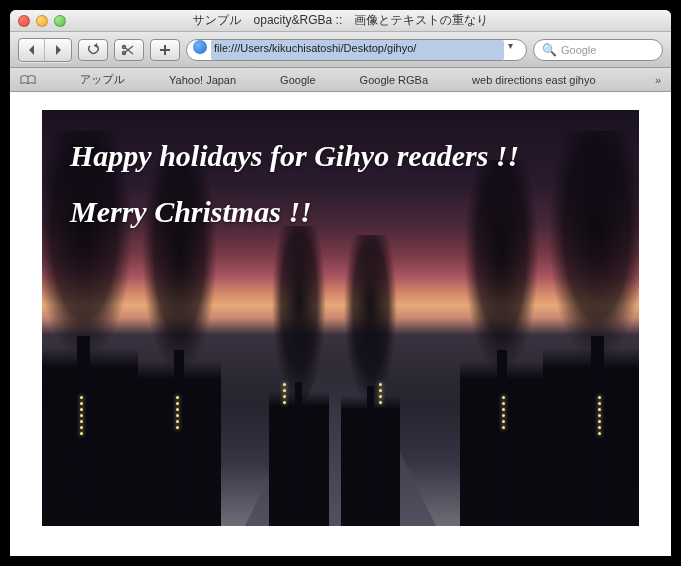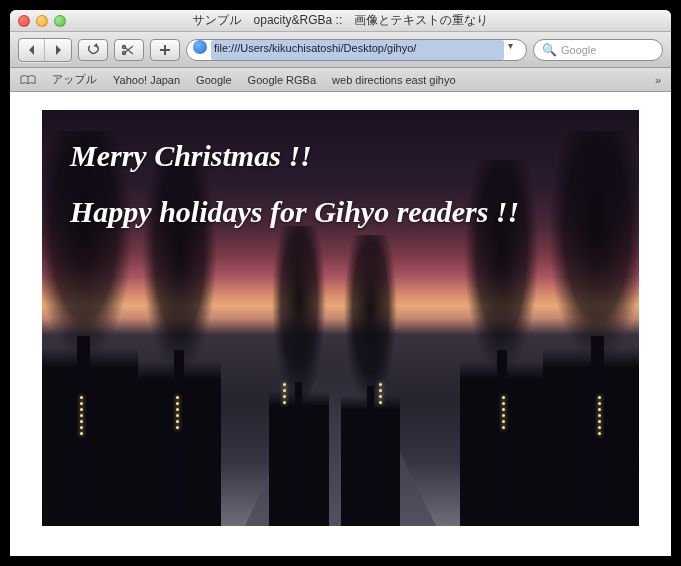--- a/index.html
+++ b/index.html
@@ -152,21 +152,21 @@
       gap: 16px;
       font-size: 11px;
       color: #333;
     }
     .bookmark-icon {
       width: 16px;
       height: 11px;
       display: inline-flex;
       align-items: center;
     }
-    .bookmark-item { cursor: pointer; white-space: nowrap; }
+    .bookmark-item { cursor: pointer; white-space: nowrap; margin-left: 28px; }
     .bookmarks-chevron { margin-left: auto; font-size: 11px; color: #555; }
     .content {
       flex: 1;
       background: #fff;
       display: flex;
       align-items: flex-start;
       justify-content: center;
       padding: 18px 32px 30px 32px;
       overflow: hidden;
     }
@@ -378,18 +378,18 @@
           <span></span>
           <span></span>
         </div>
       <div class="lights" style="left:56%;bottom:28%;height:30px">
           <span></span>
           <span></span>
           <span></span>
           <span></span>
         </div>
       <div class="hero-text">
+        <div>Happy holidays for Gihyo readers !!</div>
         <div>Merry Christmas !!</div>
-        <div>Happy holidays for Gihyo readers !!</div>
       </div>
     </div>
   </div>
 </div>
 
 </body></html>

